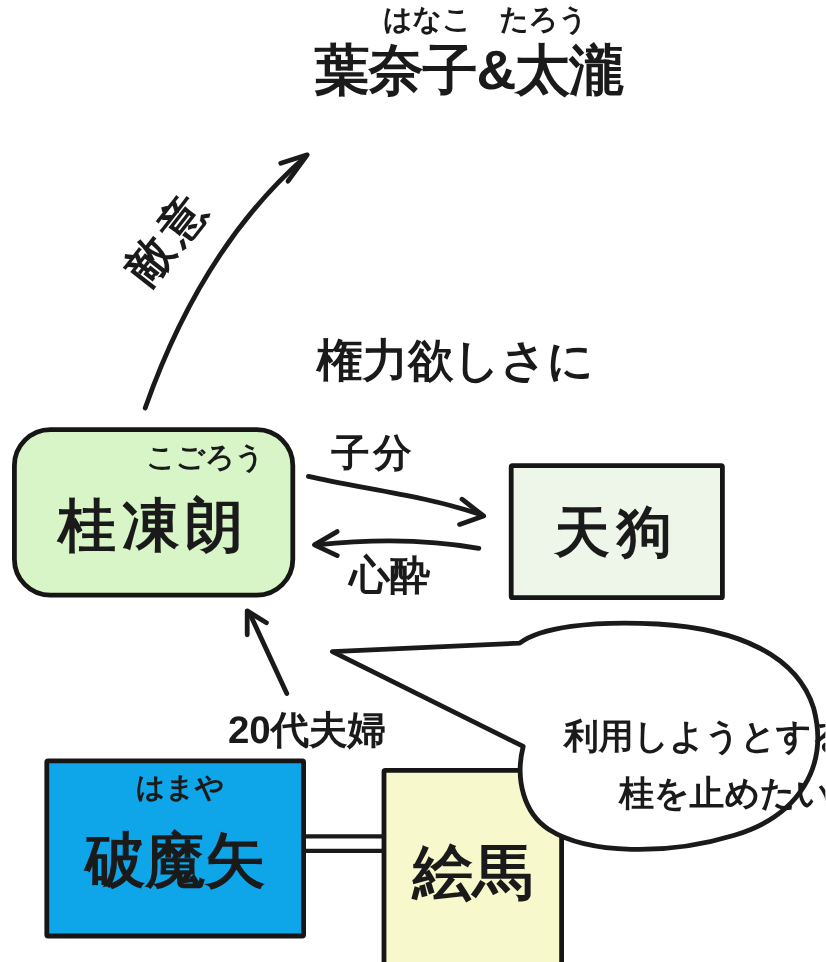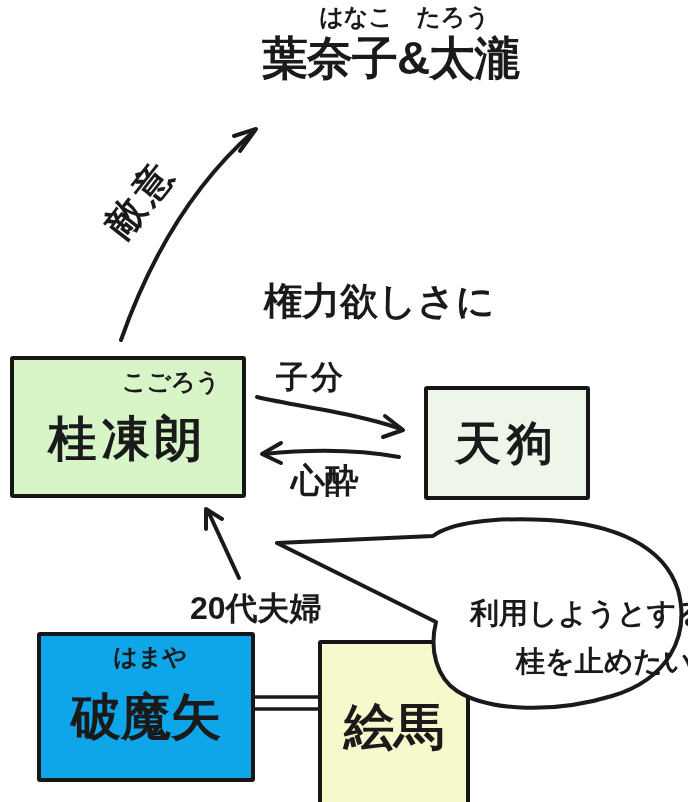--- a/index.html
+++ b/index.html
@@ -22,29 +22,29 @@
 
   <div class="abs furigana" style="left:296px;top:5px;width:120px;">はなこ</div>
   <div class="abs furigana" style="left:398px;top:5px;width:110px;">たろう</div>
   <div class="abs title" style="left:262px;top:28px;width:270px;font-size:46px;letter-spacing:-1px;">葉奈子&amp;太瀧</div>
 
 
   <div class="label" style="left:264px;top:249px;font-size:38px;margin-top:32px;">権力欲しさに</div>
 
   <div class="label" style="left:98px;top:178px;font-size:38px;letter-spacing:5px;transform:rotate(-52deg);">敵意</div>
 
-  <div class="node" style="left: 10px; top: 356px; width: 236px; height: 142px; background-color: rgb(215, 245, 199);">
+  <div class="node" style="left: 10px; top: 356px; width: 236px; height: 142px; background-color: rgb(215, 245, 199); border-radius: 32px;">
     <div class="furigana" style="left:82px;top:10px;width:150px;">こごろう</div>
     <span class="big" style="font-size:48px;letter-spacing:5px;margin-top:24px;">桂凍朗</span>
   </div>
 
   <div class="label" style="left:276px;top:360px;font-size:32px;letter-spacing:3px;">子分</div>
   <div class="label" style="left:291px;top:462px;font-size:34px;">心酔</div>
 
-  <div class="node" style="left: 424px; top: 386px; width: 166px; height: 114px; background-color: rgb(237, 246, 232);">
+  <div class="node" style="left: 424px; top: 386px; width: 180px; height: 114px; background-color: rgb(237, 246, 232);">
     <span class="big" style="font-size:46px;letter-spacing:6px;">天狗</span>
   </div>
 
   <div class="label" style="left:190px;top:591px;font-size:32px;">20代夫婦</div>
 
   <div class="node" style="left: 37px; top: 632px; width: 218px; height: 150px; background-color: #0ea5e9;">
     <div class="furigana" style="left:34px;top:9px;width:150px;">はまや</div>
     <span class="big" style="font-size:50px;margin-top:19px;">破魔矢</span>
   </div>
 

